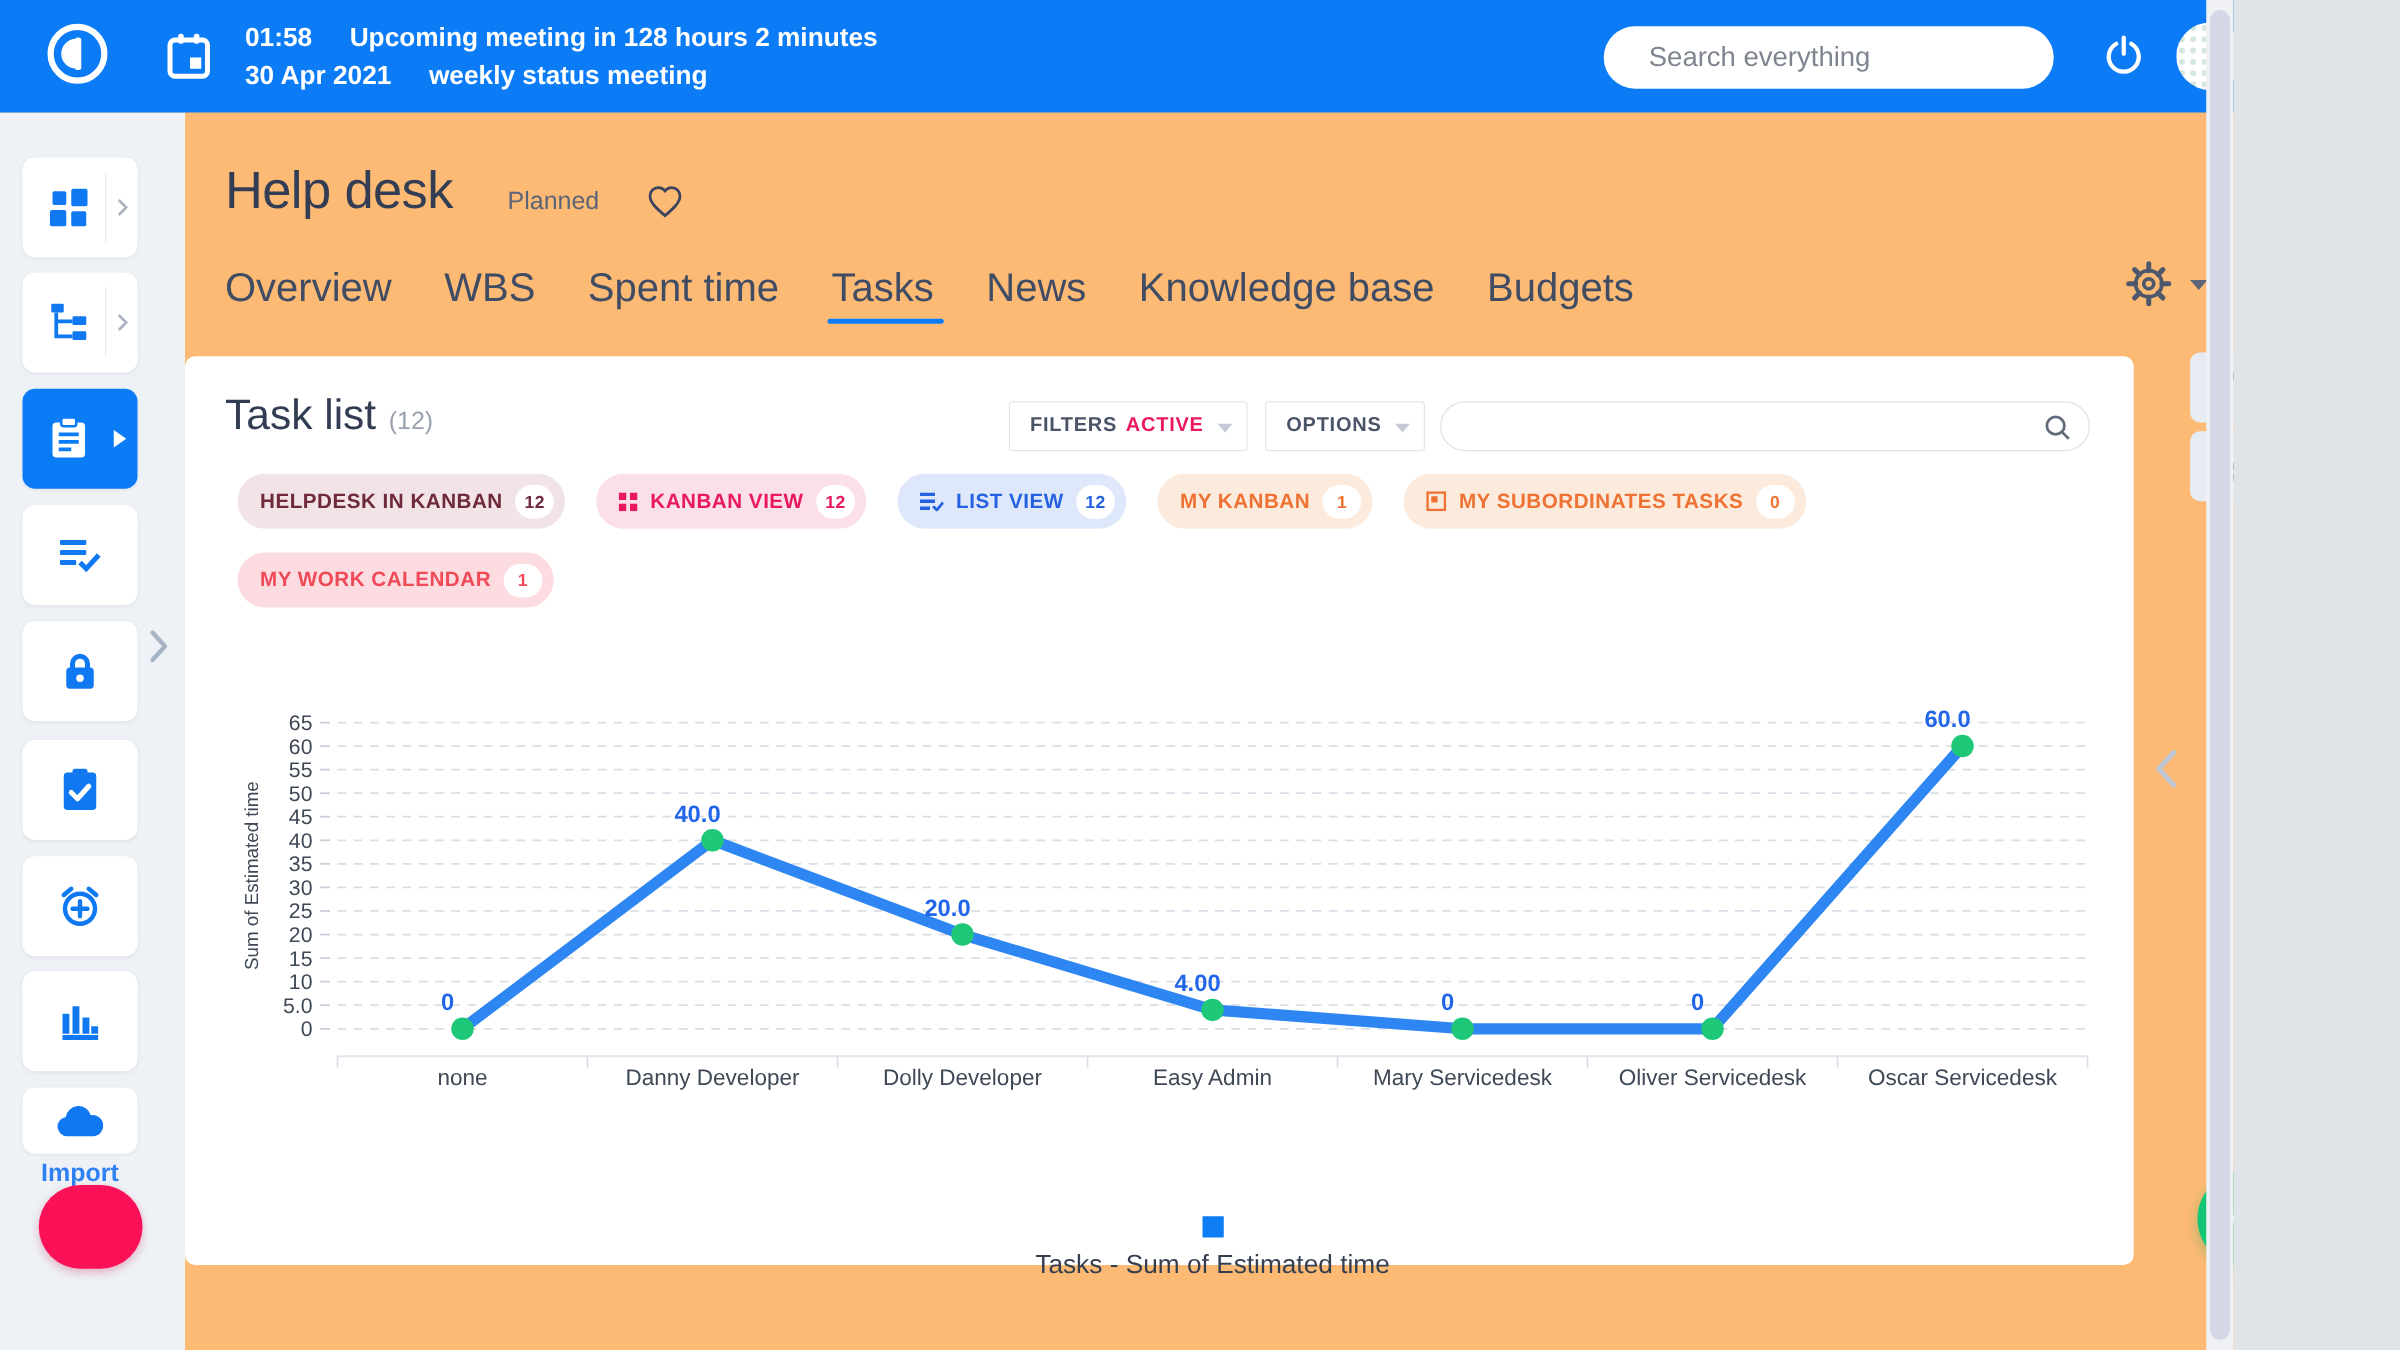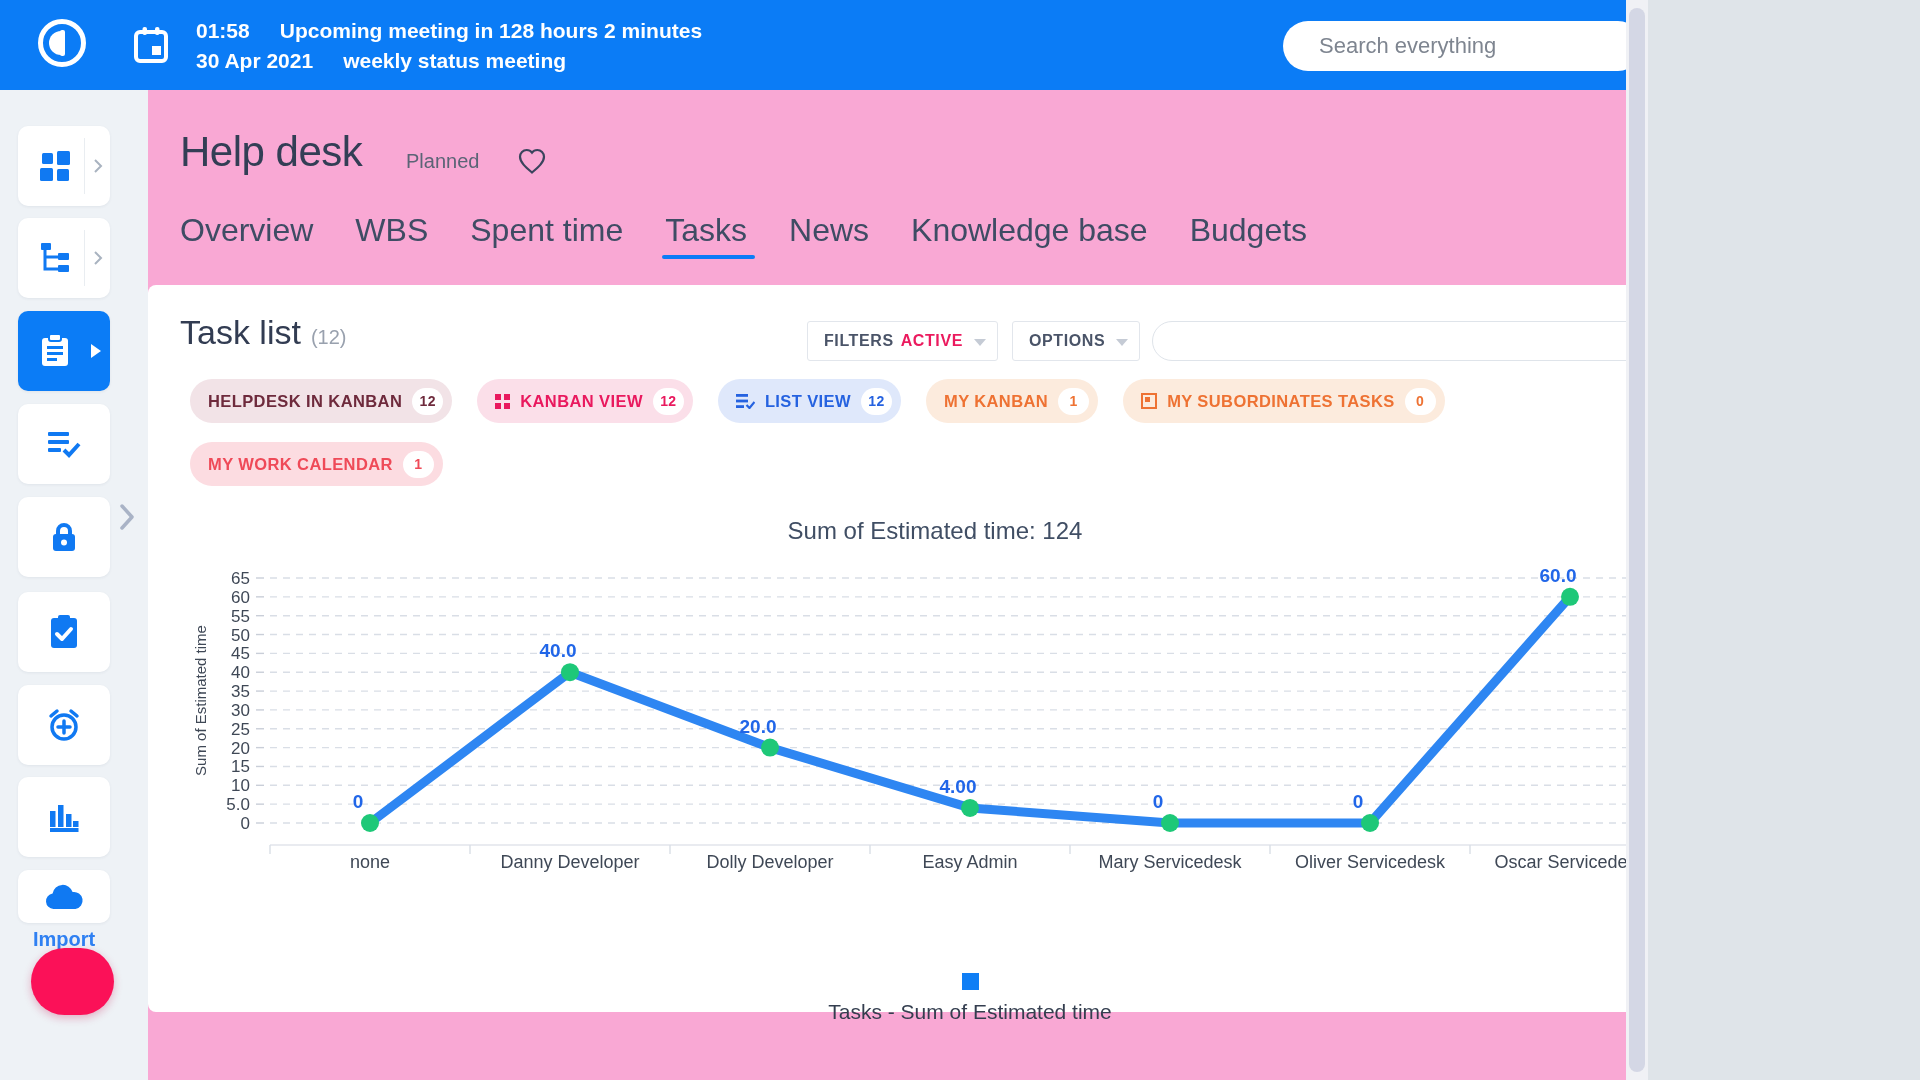--- a/index.html
+++ b/index.html
@@ -1,17 +1,17 @@
 <!DOCTYPE html>
 <html><head>
 <meta charset="utf-8">
 <style>
   html,body{margin:0;padding:0;background:#dfe4e9;}
   *{box-sizing:border-box;font-family:"Liberation Sans","DejaVu Sans",sans-serif;}
-  .screen{position:relative;width:1648px;height:1080px;overflow:hidden;background:#f9a8d4;}
+  .screen{position:relative;width:1787px;height:1080px;overflow:hidden;background:#fdba74;}
 
   
   .topbar{position:absolute;left:0;top:0;width:1920px;height:90px;background:#0b7cf6;z-index:20;}
   .logo{position:absolute;left:36px;top:17px;width:52px;height:52px;cursor:pointer;}
   .cal{position:absolute;left:133px;top:26px;width:36px;height:38px;cursor:pointer;}
   .tb-line{position:absolute;left:196px;color:#fff;font-size:21px;font-weight:700;white-space:nowrap;}
   .tb-line1{top:19px;}
   .tb-line2{top:49px;}
   .tb-line span:first-child{margin-right:30px;}
   .tb-search{position:absolute;left:1283px;top:21px;width:360px;height:50px;border:none;border-radius:25px;
@@ -391,21 +391,20 @@
         <span class="chip-count">0</span>
       </div>
     </div>
     <div class="chips row2">
       <div class="chip red">
         <span>MY WORK CALENDAR</span>
         <span class="chip-count">1</span>
       </div>
     </div>
 
-    <div class="chart-title">Sum of Estimated time: 124</div>
     <svg id="chart" width="1490" height="322">
         <line x1="80" y1="266" x2="1480" y2="266" stroke="#d9dee6" stroke-width="1.4" stroke-dasharray="7 6"></line>
         <line x1="66" y1="266" x2="74" y2="266" stroke="#c9ced8" stroke-width="1.4"></line>
         <text x="60" y="272" text-anchor="end" font-size="17" fill="#3f4856">0</text>
         <line x1="80" y1="247.15384615384616" x2="1480" y2="247.15384615384616" stroke="#d9dee6" stroke-width="1.4" stroke-dasharray="7 6"></line>
         <line x1="66" y1="247.15384615384616" x2="74" y2="247.15384615384616" stroke="#c9ced8" stroke-width="1.4"></line>
         <text x="60" y="253.15384615384616" text-anchor="end" font-size="17" fill="#3f4856">5.0</text>
         <line x1="80" y1="228.30769230769232" x2="1480" y2="228.30769230769232" stroke="#d9dee6" stroke-width="1.4" stroke-dasharray="7 6"></line>
         <line x1="66" y1="228.30769230769232" x2="74" y2="228.30769230769232" stroke="#c9ced8" stroke-width="1.4"></line>
         <text x="60" y="234.30769230769232" text-anchor="end" font-size="17" fill="#3f4856">10</text>

